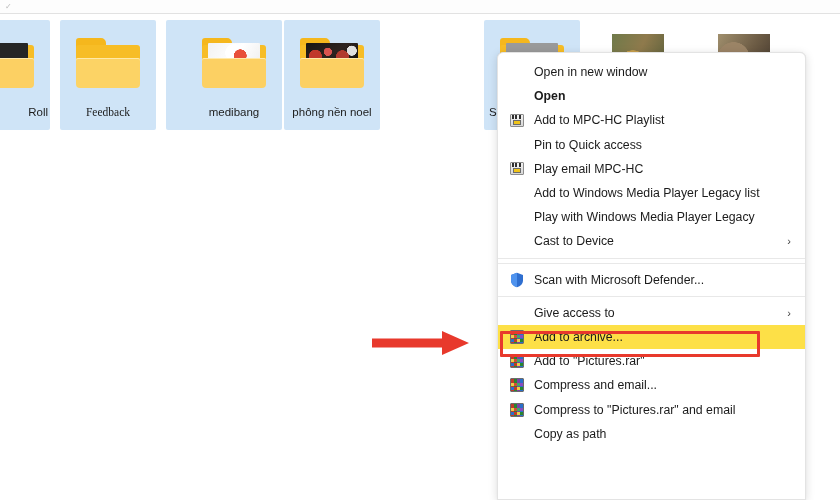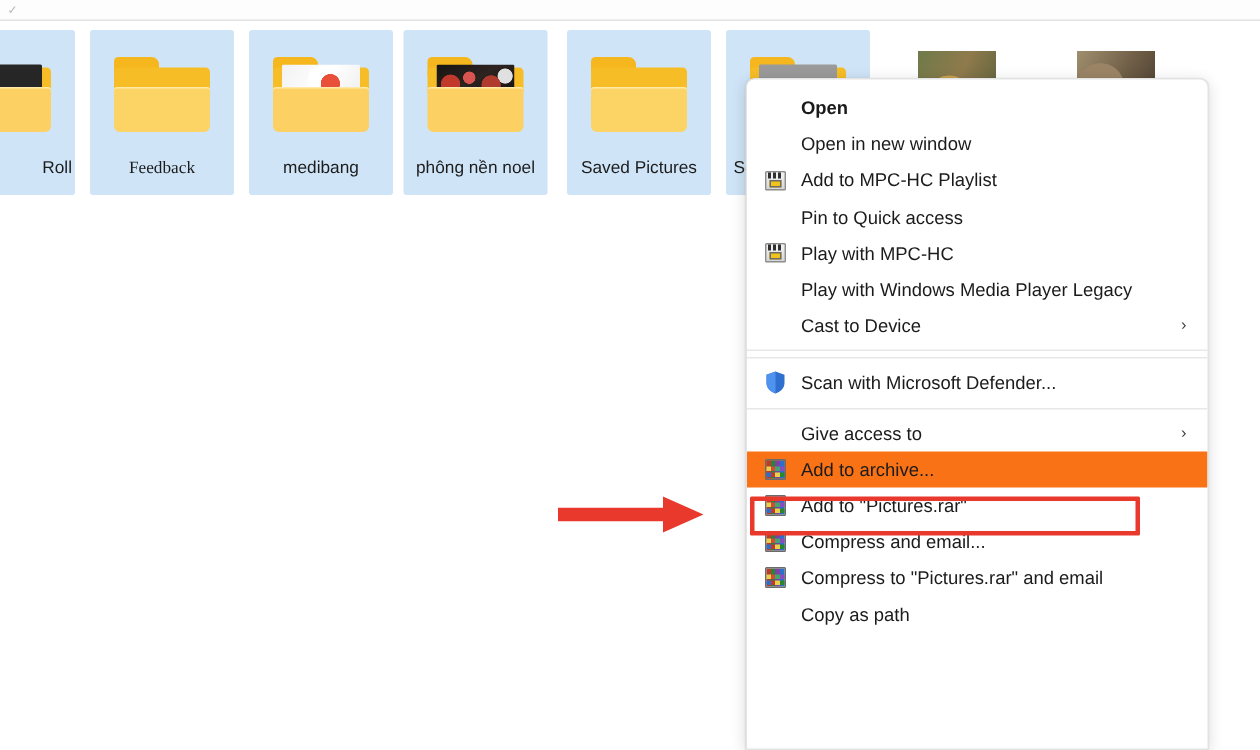--- a/index.html
+++ b/index.html
@@ -110,21 +110,21 @@
     display:flex;align-items:center;justify-content:center;margin-right:6px;
   }
   .mi .lbl{
     font-size:12.3px;color:#1b1b1b;line-height:16px;white-space:nowrap;
   }
   .mi.bold .lbl{font-weight:bold;}
   .mi .chev{
     position:absolute;right:14px;top:50%;transform:translateY(-50%);
     font-size:11px;color:#404040;line-height:10px;
   }
-  .mi.hover{background:#f97316;}
+  .mi.hover{background:#fde047;}
   .sep{height:1px;background:#e8e8e8;margin:4px 0;}
 
   
   .ico-mpc{
     width:14px;height:13px;position:relative;border-radius:1px;
     background:linear-gradient(#f2f2f2,#d8d8d8);border:1px solid #8c8c8c;box-sizing:border-box;
   }
   .ico-mpc:before{
     content:"";position:absolute;left:1px;top:0px;right:1px;height:4px;
     background:repeating-linear-gradient(90deg,#2f2f2f 0 2px,#f0f0f0 2px 3.4px);
@@ -196,54 +196,44 @@
       <div class="thumb-box">
         <div class="folder">
           <div class="tab"></div>
             <div class="back"></div>
             <div class="front"></div>
         </div>
       </div>
       <div class="item-label">Feedback</div>
     </div>
 
-    <div class="item sel" style="left:150px;">
+    <div class="item sel" style="left:150px;padding-left:20px;">
       <div class="thumb-box">
         <div class="folder open">
           <div class="tab"></div>
             <div class="back"></div>
           <div class="preview medi"></div>
           <div class="front"></div>
         </div>
       </div>
       <div class="item-label">medibang</div>
     </div>
 
-    <div class="item sel" style="left:253px;">
+    <div class="item sel" style="left:268px;">
       <div class="thumb-box">
         <div class="folder open">
           <div class="tab"></div>
             <div class="back"></div>
           <div class="preview noel"></div>
           <div class="front"></div>
         </div>
       </div>
       <div class="item-label">phông nền noel</div>
     </div>
 
-    <div class="item sel" style="left:362px;">
-      <div class="thumb-box">
-        <div class="folder">
-          <div class="tab"></div>
-            <div class="back"></div>
-            <div class="front"></div>
-        </div>
-      </div>
-      <div class="item-label">Saved Pictures</div>
-    </div>
 
     <div class="item sel" style="left:468px;">
       <div class="thumb-box">
         <div class="folder open">
           <div class="tab"></div>
             <div class="back"></div>
           <div class="preview grey"></div>
           <div class="front"></div>
         </div>
       </div>
@@ -260,50 +250,54 @@
       <div class="thumb-box">
         <div class="photo p2"></div>
       </div>
     </div>
 
   </div>
 </div>
 
 <div id="ctxmenu">
 
+  <div class="mi">
+    <span class="ic"></span>
+    <span class="lbl">Open in new window</span>
+  </div>
+
   <div class="mi bold">
     <span class="ic"></span>
     <span class="lbl">Open</span>
   </div>
 
   <div class="mi">
-    <span class="ic"></span>
-    <span class="lbl">Open in new window</span>
-  </div>
-
-  <div class="mi">
     <span class="ic">
         <span class="ico-mpc"></span>
       </span>
     <span class="lbl">Add to MPC-HC Playlist</span>
   </div>
 
   <div class="mi">
     <span class="ic"></span>
     <span class="lbl">Pin to Quick access</span>
   </div>
 
   <div class="mi">
     <span class="ic">
         <span class="ico-mpc"></span>
       </span>
-    <span class="lbl">Play with MPC-HC</span>
-  </div>
-
-
+    <span class="lbl">Play email MPC-HC</span>
+  </div>
+
+
+  <div class="mi">
+    <span class="ic"></span>
+    <span class="lbl">Add to Windows Media Player Legacy list</span>
+  </div>
 
   <div class="mi">
     <span class="ic"></span>
     <span class="lbl">Play with Windows Media Player Legacy</span>
   </div>
 
   <div class="mi">
     <span class="ic"></span>
     <span class="lbl">Cast to Device</span>
     <span class="chev">›</span>

